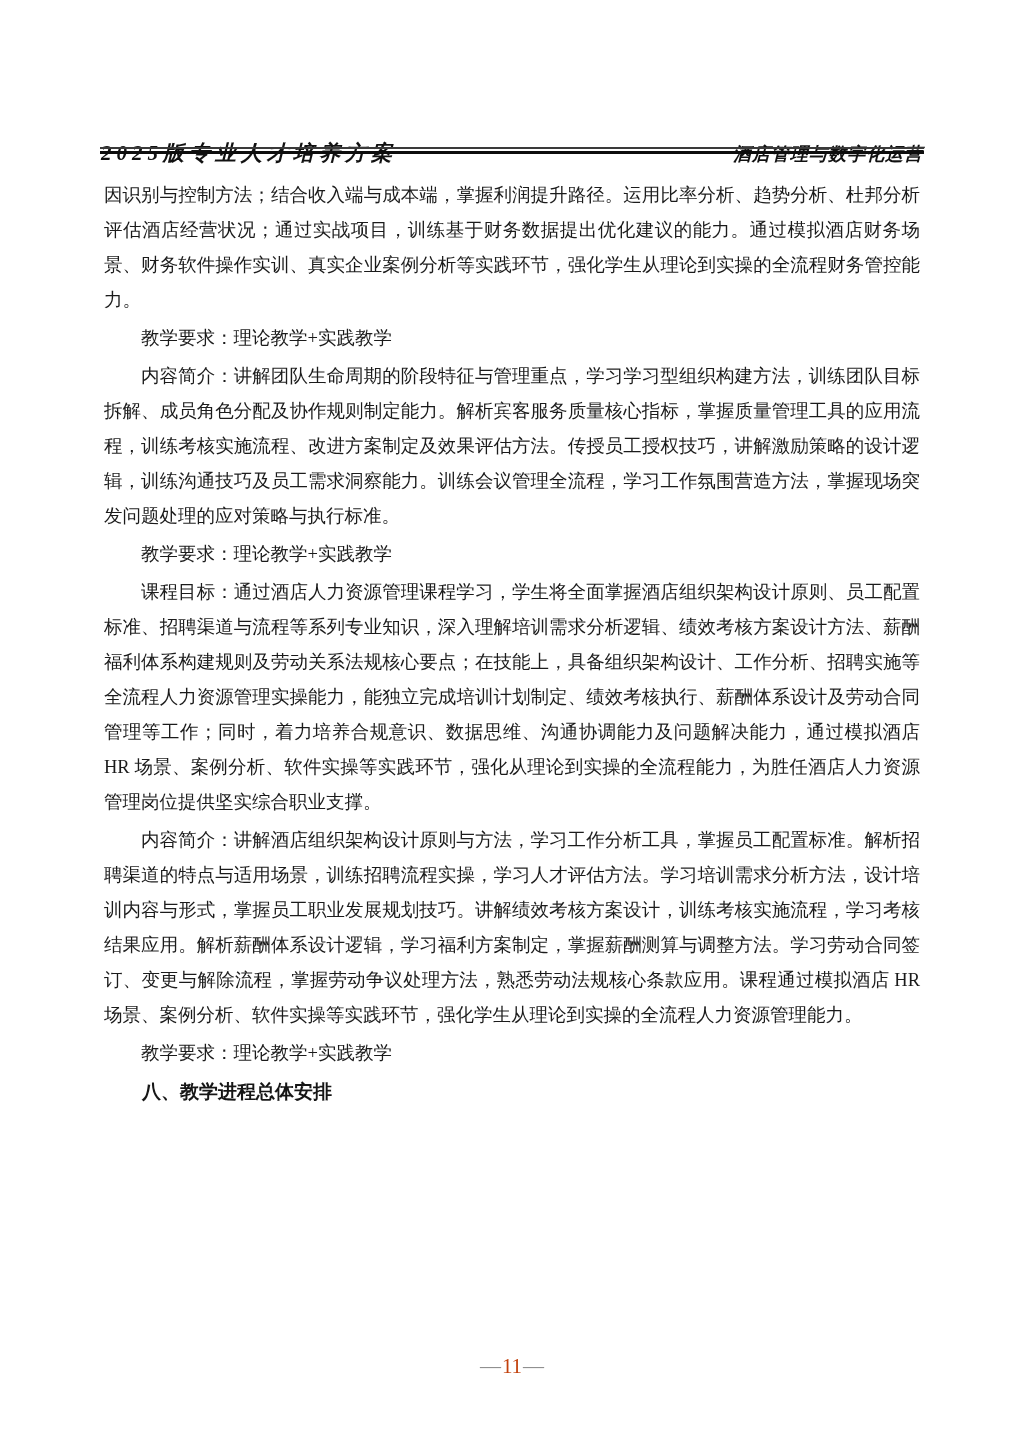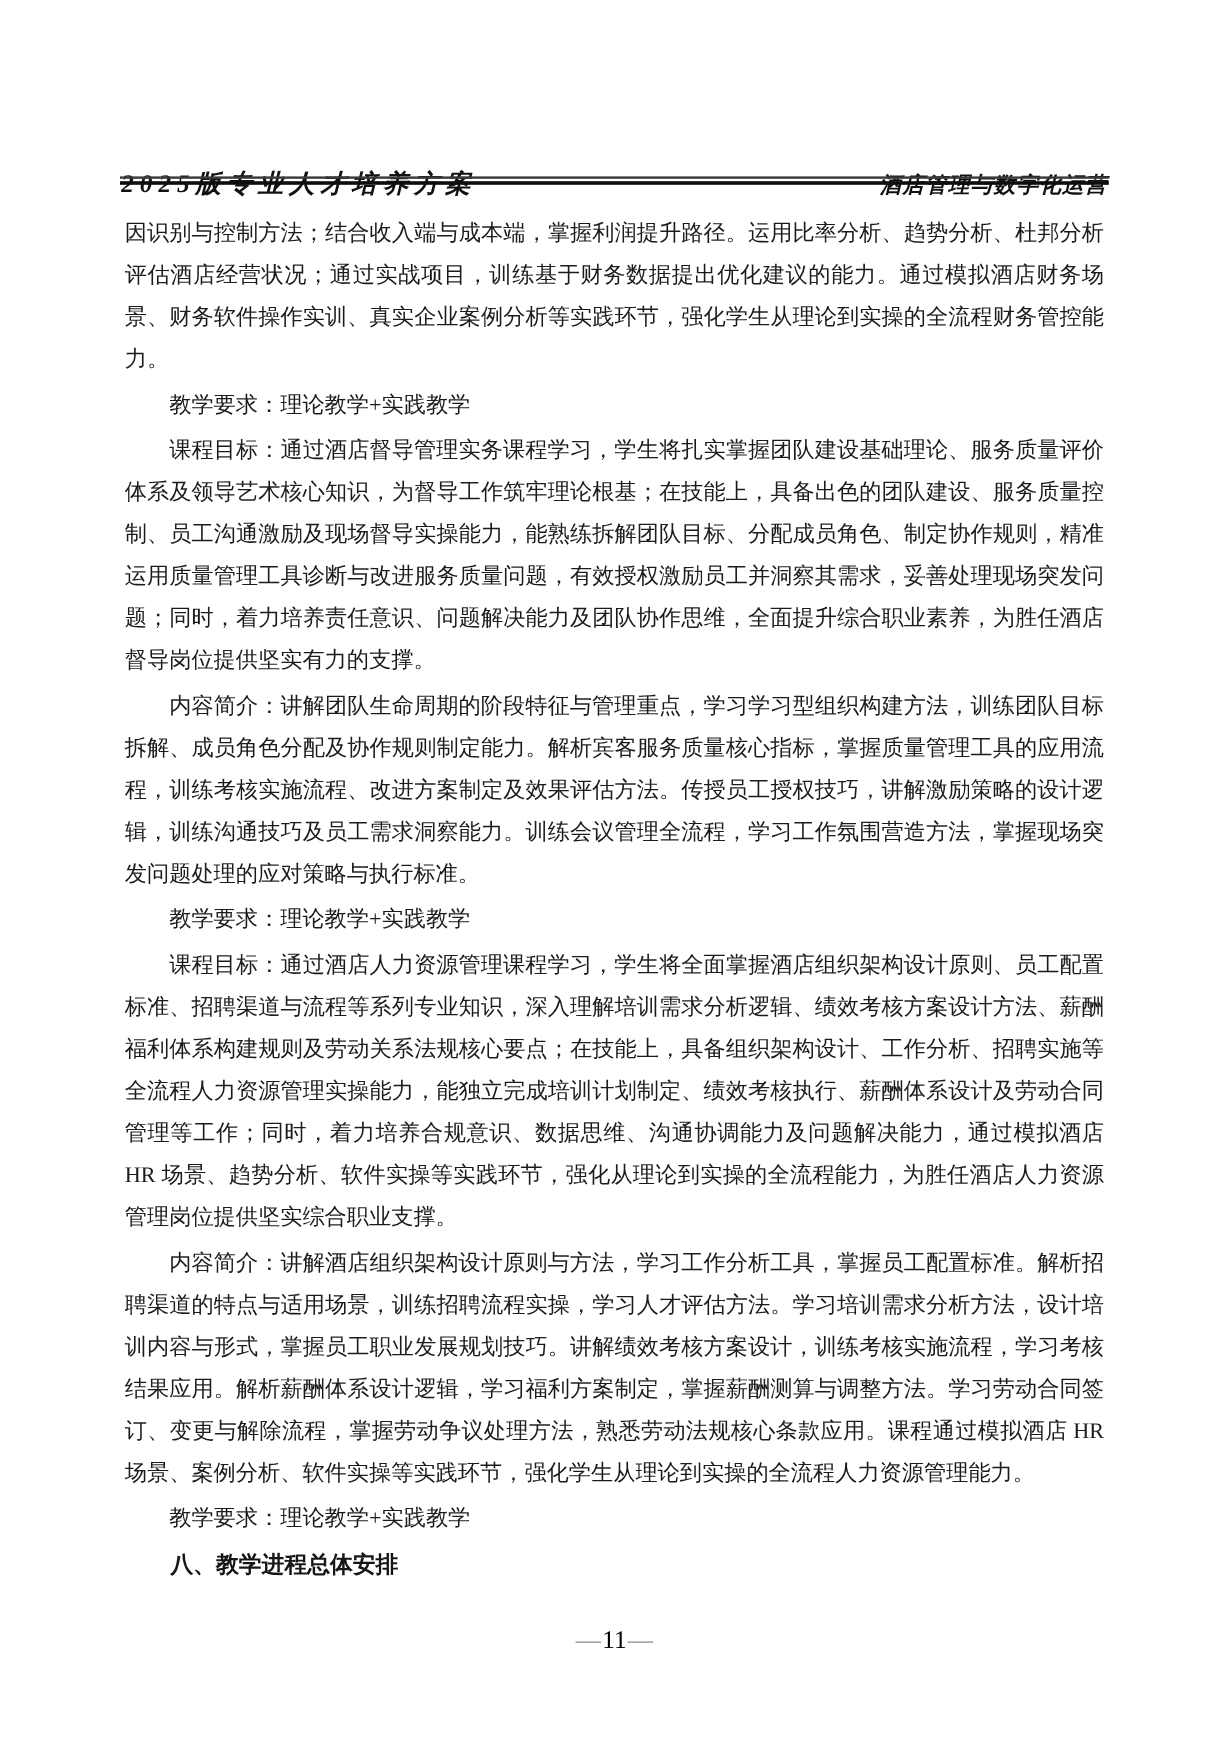--- a/index.html
+++ b/index.html
@@ -90,43 +90,42 @@
     font-size: 21px;
     line-height: 28px;
     color: #141414;
     white-space: nowrap;
   }
   .footer .dash {
     color: #8a8a8a;
     letter-spacing: 0;
   }
   .footer .num {
-    color: #000000;
+    color: #c2410c;
     padding: 0 1px;
   }
 </style>
 </head>
 <body>
 
 <div class="page">
 
   <div class="header">
     <span class="header-left">2025版专业人才培养方案</span>
     <span class="header-right">酒店管理与数字化运营</span>
   </div>
 
   <div class="header-rule"></div>
 
   <div class="content">
     <p class="para-noindent">因识别与控制方法；结合收入端与成本端，掌握利润提升路径。运用比率分析、趋势分析、杜邦分析评估酒店经营状况；通过实战项目，训练基于财务数据提出优化建议的能力。通过模拟酒店财务场景、财务软件操作实训、真实企业案例分析等实践环节，强化学生从理论到实操的全流程财务管控能力。</p>
     <p class="para-indent">教学要求：理论教学+实践教学</p>
-    <p class="para-indent">课程目标：通过酒店督导管理实务课程学习，学生将扎实掌握团队建设基础理论、服务质量评价体系及领导艺术核心知识，为督导工作筑牢理论根基；在技能上，具备出色的团队建设、服务质量控制、员工沟通激励及现场督导实操能力，能熟练拆解团队目标、分配成员角色、制定协作规则，精准运用质量管理工具诊断与改进服务质量问题，有效授权激励员工并洞察其需求，妥善处理现场突发问题；同时，着力培养责任意识、问题解决能力及团队协作思维，全面提升综合职业素养，为胜任酒店督导岗位提供坚实有力的支撑。</p>
     <p class="para-indent">内容简介：讲解团队生命周期的阶段特征与管理重点，学习学习型组织构建方法，训练团队目标拆解、成员角色分配及协作规则制定能力。解析宾客服务质量核心指标，掌握质量管理工具的应用流程，训练考核实施流程、改进方案制定及效果评估方法。传授员工授权技巧，讲解激励策略的设计逻辑，训练沟通技巧及员工需求洞察能力。训练会议管理全流程，学习工作氛围营造方法，掌握现场突发问题处理的应对策略与执行标准。</p>
     <p class="para-indent">教学要求：理论教学+实践教学</p>
-    <p class="para-indent">课程目标：通过酒店人力资源管理课程学习，学生将全面掌握酒店组织架构设计原则、员工配置标准、招聘渠道与流程等系列专业知识，深入理解培训需求分析逻辑、绩效考核方案设计方法、薪酬福利体系构建规则及劳动关系法规核心要点；在技能上，具备组织架构设计、工作分析、招聘实施等全流程人力资源管理实操能力，能独立完成培训计划制定、绩效考核执行、薪酬体系设计及劳动合同管理等工作；同时，着力培养合规意识、数据思维、沟通协调能力及问题解决能力，通过模拟酒店 HR 场景、趋势分析、软件实操等实践环节，强化从理论到实操的全流程能力，为胜任酒店人力资源管理岗位提供坚实综合职业支撑。</p>
+    <p class="para-indent">课程目标：通过酒店人力资源管理课程学习，学生将全面掌握酒店组织架构设计原则、员工配置标准、招聘渠道与流程等系列专业知识，深入理解培训需求分析逻辑、绩效考核方案设计方法、薪酬福利体系构建规则及劳动关系法规核心要点；在技能上，具备组织架构设计、工作分析、招聘实施等全流程人力资源管理实操能力，能独立完成培训计划制定、绩效考核执行、薪酬体系设计及劳动合同管理等工作；同时，着力培养合规意识、数据思维、沟通协调能力及问题解决能力，通过模拟酒店 HR 场景、案例分析、软件实操等实践环节，强化从理论到实操的全流程能力，为胜任酒店人力资源管理岗位提供坚实综合职业支撑。</p>
     <p class="para-indent">内容简介：讲解酒店组织架构设计原则与方法，学习工作分析工具，掌握员工配置标准。解析招聘渠道的特点与适用场景，训练招聘流程实操，学习人才评估方法。学习培训需求分析方法，设计培训内容与形式，掌握员工职业发展规划技巧。讲解绩效考核方案设计，训练考核实施流程，学习考核结果应用。解析薪酬体系设计逻辑，学习福利方案制定，掌握薪酬测算与调整方法。学习劳动合同签订、变更与解除流程，掌握劳动争议处理方法，熟悉劳动法规核心条款应用。课程通过模拟酒店 HR 场景、案例分析、软件实操等实践环节，强化学生从理论到实操的全流程人力资源管理能力。</p>
     <p class="para-indent">教学要求：理论教学+实践教学</p>
     <p class="section-heading">八、教学进程总体安排</p>
   </div>
 
   <div class="footer">
     <span class="dash">—</span><span class="num">11</span><span class="dash">—</span>
   </div>
 
 </div>

